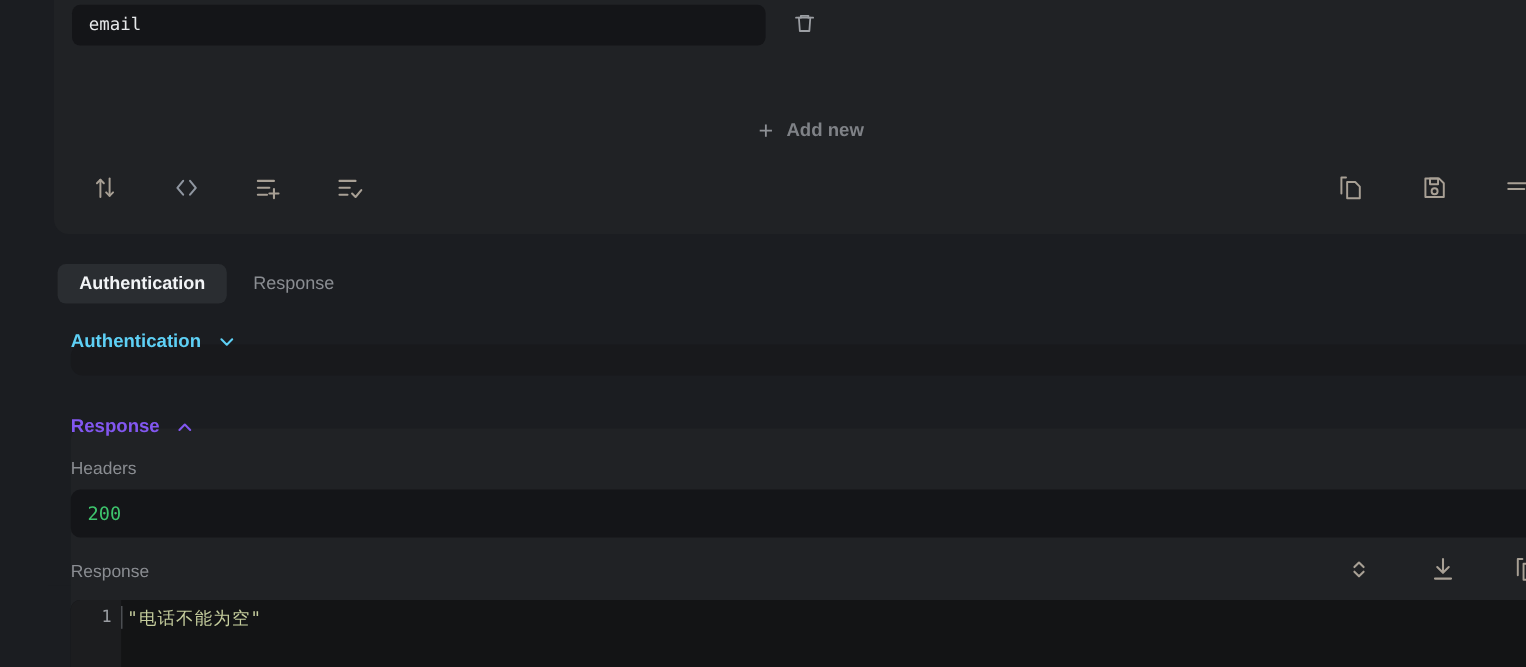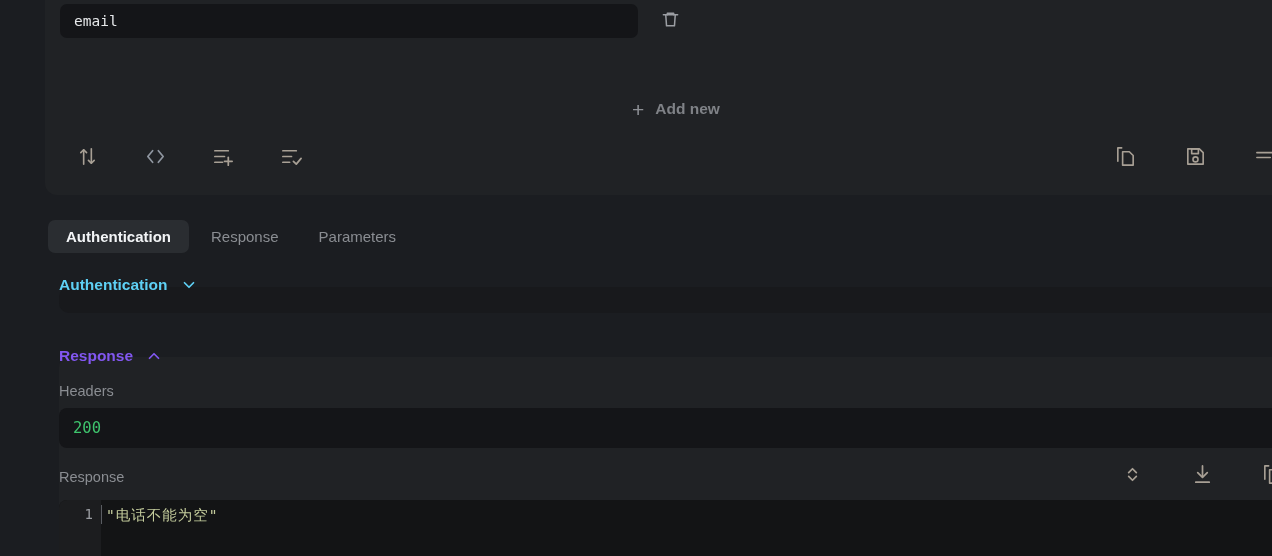--- a/index.html
+++ b/index.html
@@ -208,21 +208,20 @@
             </svg>
           </span>
         </button>
       </div>
     </div>
   </div>
 
   <div class="tabs">
     <button class="tab active">Authentication</button>
     <button class="tab">Response</button>
-    <button class="tab">Parameters</button>
   </div>
 
   <div class="auth-panel"></div>
   <div class="sec-head" id="auth-head">
     <span class="sec-title" id="auth-title">Authentication</span>
     <span class="chev">
       <svg viewBox="0 0 24 24" fill="none" stroke="#5ed0f5" stroke-width="2.3" stroke-linecap="round" stroke-linejoin="round">
           <path d="M6 9l6 6 6-6"></path>
         </svg>
     </span>

